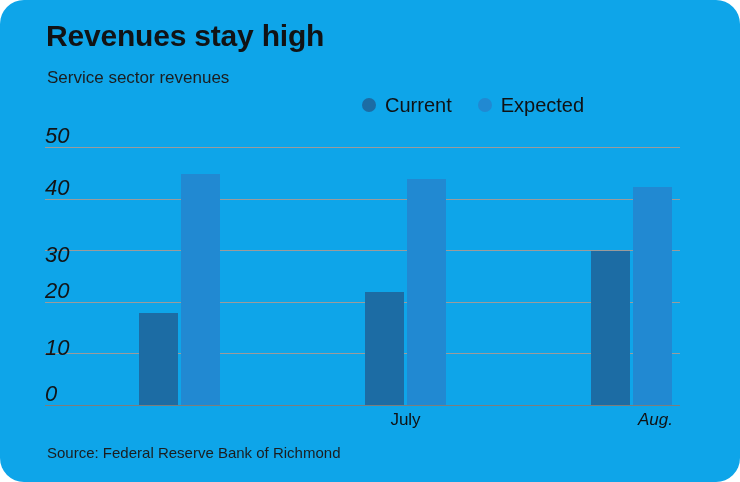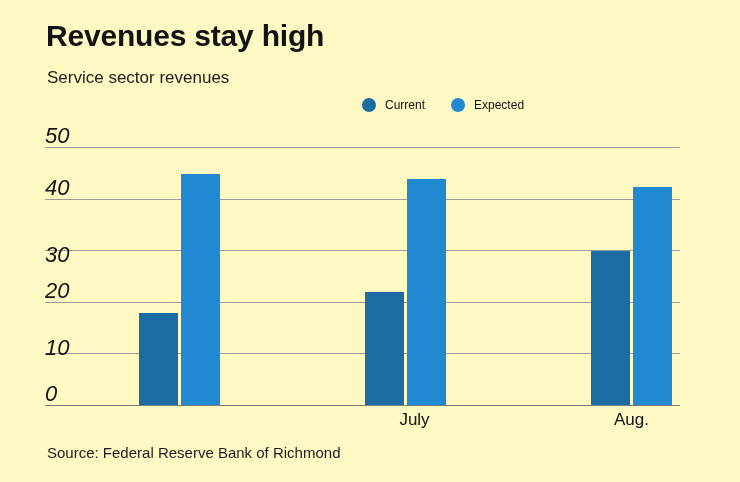--- a/index.html
+++ b/index.html
@@ -14,21 +14,22 @@
     color: #18191b;
     overflow: hidden;
     position: relative;
   }
 
   .chart-card {
     position: absolute;
     left: 0; top: 0;
     width: 740px;
     height: 482px;
-    background: #fef9c3;
+    background: #0ea5e9;
+    border-radius: 24px;
   }
 
   
   .chart-title {
     position: absolute;
     left: 46px;
     top: 18px;
     font-size: 30px;
     font-weight: bold;
     letter-spacing: -0.2px;
@@ -64,21 +65,21 @@
     height: 22px;
   }
   .legend-dot {
     width: 14px;
     height: 14px;
     border-radius: 50%;
     display: block;
     flex: none;
   }
   .legend-label {
-    font-size: 12px;
+    font-size: 20px;
     color: #101214;
     line-height: 20px;
     white-space: nowrap;
   }
 
   
   .plot {
     position: absolute;
     left: 45px;
     top: 148px;
@@ -205,18 +206,18 @@
 
   <div id="yticks">
       <div class="ytick" style="top: 384px;">0</div>
       <div class="ytick" style="top: 338px;">10</div>
       <div class="ytick" style="top: 280.8px;">20</div>
       <div class="ytick" style="top: 245px;">30</div>
       <div class="ytick" style="top: 177.6px;">40</div>
       <div class="ytick" style="top: 126px;">50</div>
     </div>
   <div class="xlabels" id="xlabels">
-      <div class="xlabel" style="left: 329px; width: 81px;">July</div>
-      <div class="xlabel" style="left: 546px; width: 81px;">Aug.</div>
+      <div class="xlabel" style="left: 320px; width: 81px;">July</div>
+      <div class="xlabel" style="left: 570px; width: 81px; font-style: italic;">Aug.</div>
     </div>
 
   <div class="source">Source: Federal Reserve Bank of Richmond</div>
 </div>
 
 </body></html>

